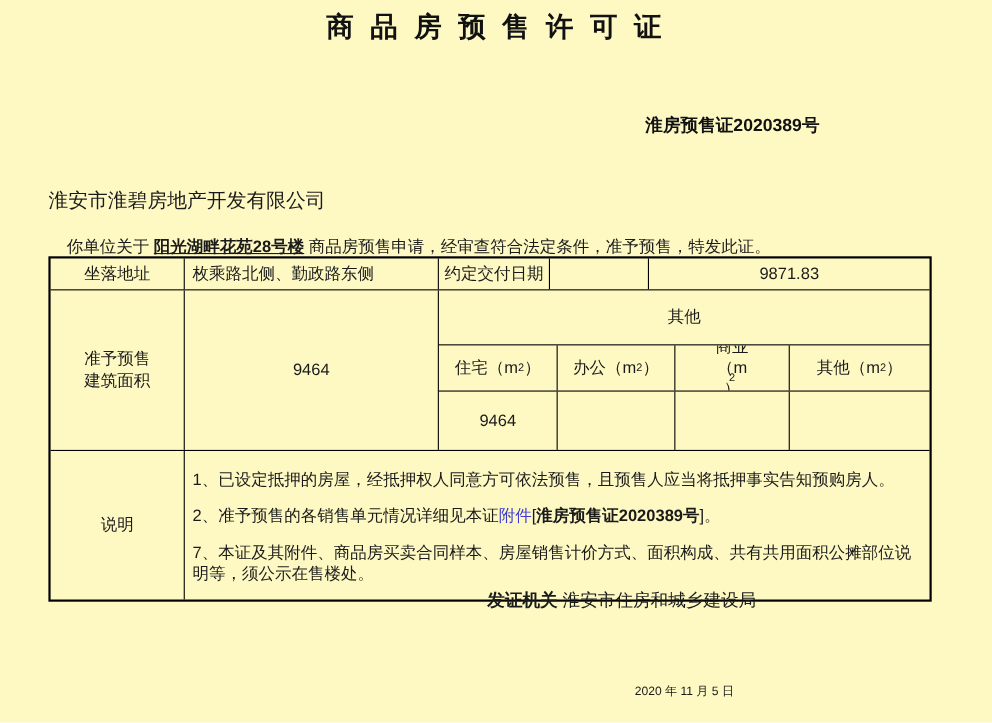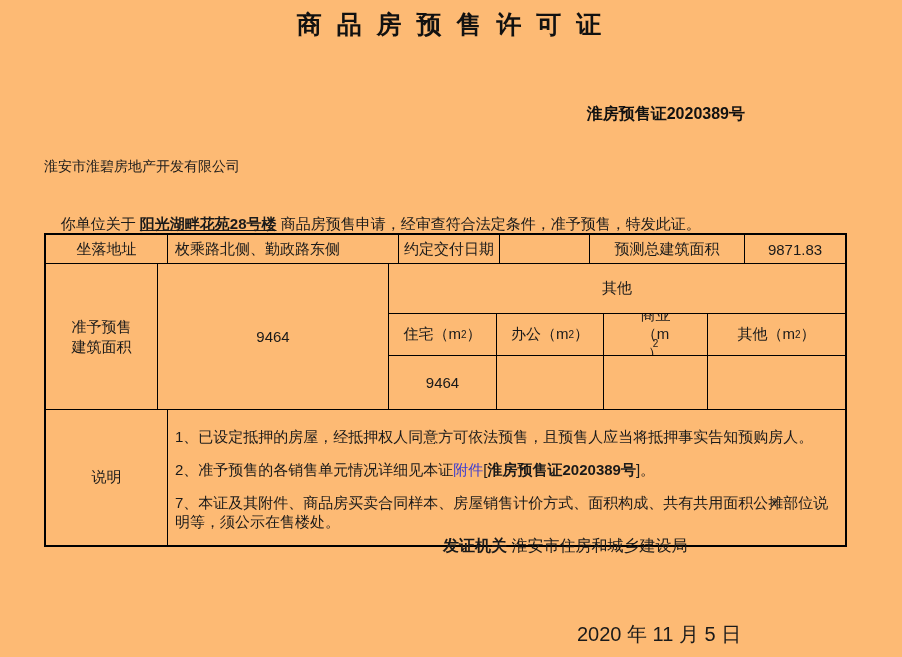--- a/index.html
+++ b/index.html
@@ -5,21 +5,21 @@
   * { margin: 0; padding: 0; box-sizing: border-box; }
   html, body { background: #ffffff; }
   body {
     font-family: "Liberation Sans", "DejaVu Sans", sans-serif;
     color: #1a1a1a;
   }
   .page {
     position: relative;
     width: 902px;
     height: 657px;
-    background: #fdba74;
+    background: #fef9c3;
     overflow: hidden;
   }
   .title {
     position: absolute;
     top: 8px;
     left: 0;
     width: 100%;
     text-align: center;
     font-size: 25px;
     font-weight: bold;
@@ -30,23 +30,23 @@
   .permit-no {
     position: absolute;
     top: 104px;
     right: 157px;
     font-size: 16px;
     font-weight: bold;
     color: #111;
   }
   .company {
     position: absolute;
-    top: 158px;
+    top: 170px;
     left: 44px;
-    font-size: 14px;
+    font-size: 18px;
   }
   .intro {
     position: absolute;
     top: 198px;
     left: 44px;
     font-size: 15px;
     white-space: pre-wrap;
   }
   .intro .bold { font-weight: bold; text-decoration: underline; }
 
@@ -72,21 +72,21 @@
 
   .rowA { height: 29px; border-bottom: 1px solid #000; }
   .cA1 { width: 122px; }
   .cA2 { width: 231px; }
   .cA3 { width: 101px; }
   .cA4 { width: 90px; }
   .cA5 { width: 155px; }
   .cA6 { flex: 1; }
 
   .rowB { height: 146px; border-bottom: 1px solid #000; }
-  .cB1 { width: 112px; padding: 0 24px; line-height: 20px; }
+  .cB1 { width: 122px; padding: 0 24px; line-height: 20px; }
   .cB2 { width: 231px; }
   .rightblock { flex: 1; display: flex; flex-direction: column; }
   .other-head { height: 50px; border-bottom: 1px solid #000; }
   .sub-heads { height: 42px; border-bottom: 1px solid #000; display: flex; }
   .sub-vals  { flex: 1; display: flex; }
   .cS1 { width: 108px; }
   .cS2 { width: 107px; }
   .cS3 { width: 104px; flex-direction: column; }
   .cS4 { flex: 1; }
   sup { font-size: 10px; vertical-align: super; line-height: 0; }
@@ -109,21 +109,21 @@
     position: absolute;
     top: 536px;
     left: 443px;
     font-size: 16px;
   }
   .issuer .bold { font-weight: bold; }
   .date-line {
     position: absolute;
     top: 621px;
     left: 577px;
-    font-size: 20px;
+    font-size: 11px;
   }
 </style>
 </head>
 <body>
 
 <div class="page">
 
   <div class="title">商 品 房 预 售 许 可 证</div>
 
   <div class="permit-no">淮房预售证2020389号</div>
@@ -134,21 +134,20 @@
     <span>你单位关于 </span><span class="bold">阳光湖畔花苑28号楼</span><span> 商品房预售申请，经审查符合法定条件，准予预售，特发此证。</span>
   </div>
 
   <div class="tbl">
 
     <div class="row rowA">
       <div class="cell br cA1">坐落地址</div>
       <div class="cell br cA2 left-align">枚乘路北侧、勤政路东侧</div>
       <div class="cell br cA3">约定交付日期</div>
       <div class="cell br cA4"></div>
-      <div class="cell br cA5">预测总建筑面积</div>
       <div class="cell cA6">9871.83</div>
     </div>
 
     <div class="row rowB">
       <div class="cell br cB1">准予预售建筑面积</div>
       <div class="cell br cB2">9464</div>
       <div class="rightblock">
         <div class="cell other-head">其他</div>
         <div class="sub-heads">
           <div class="cell br cS1">

